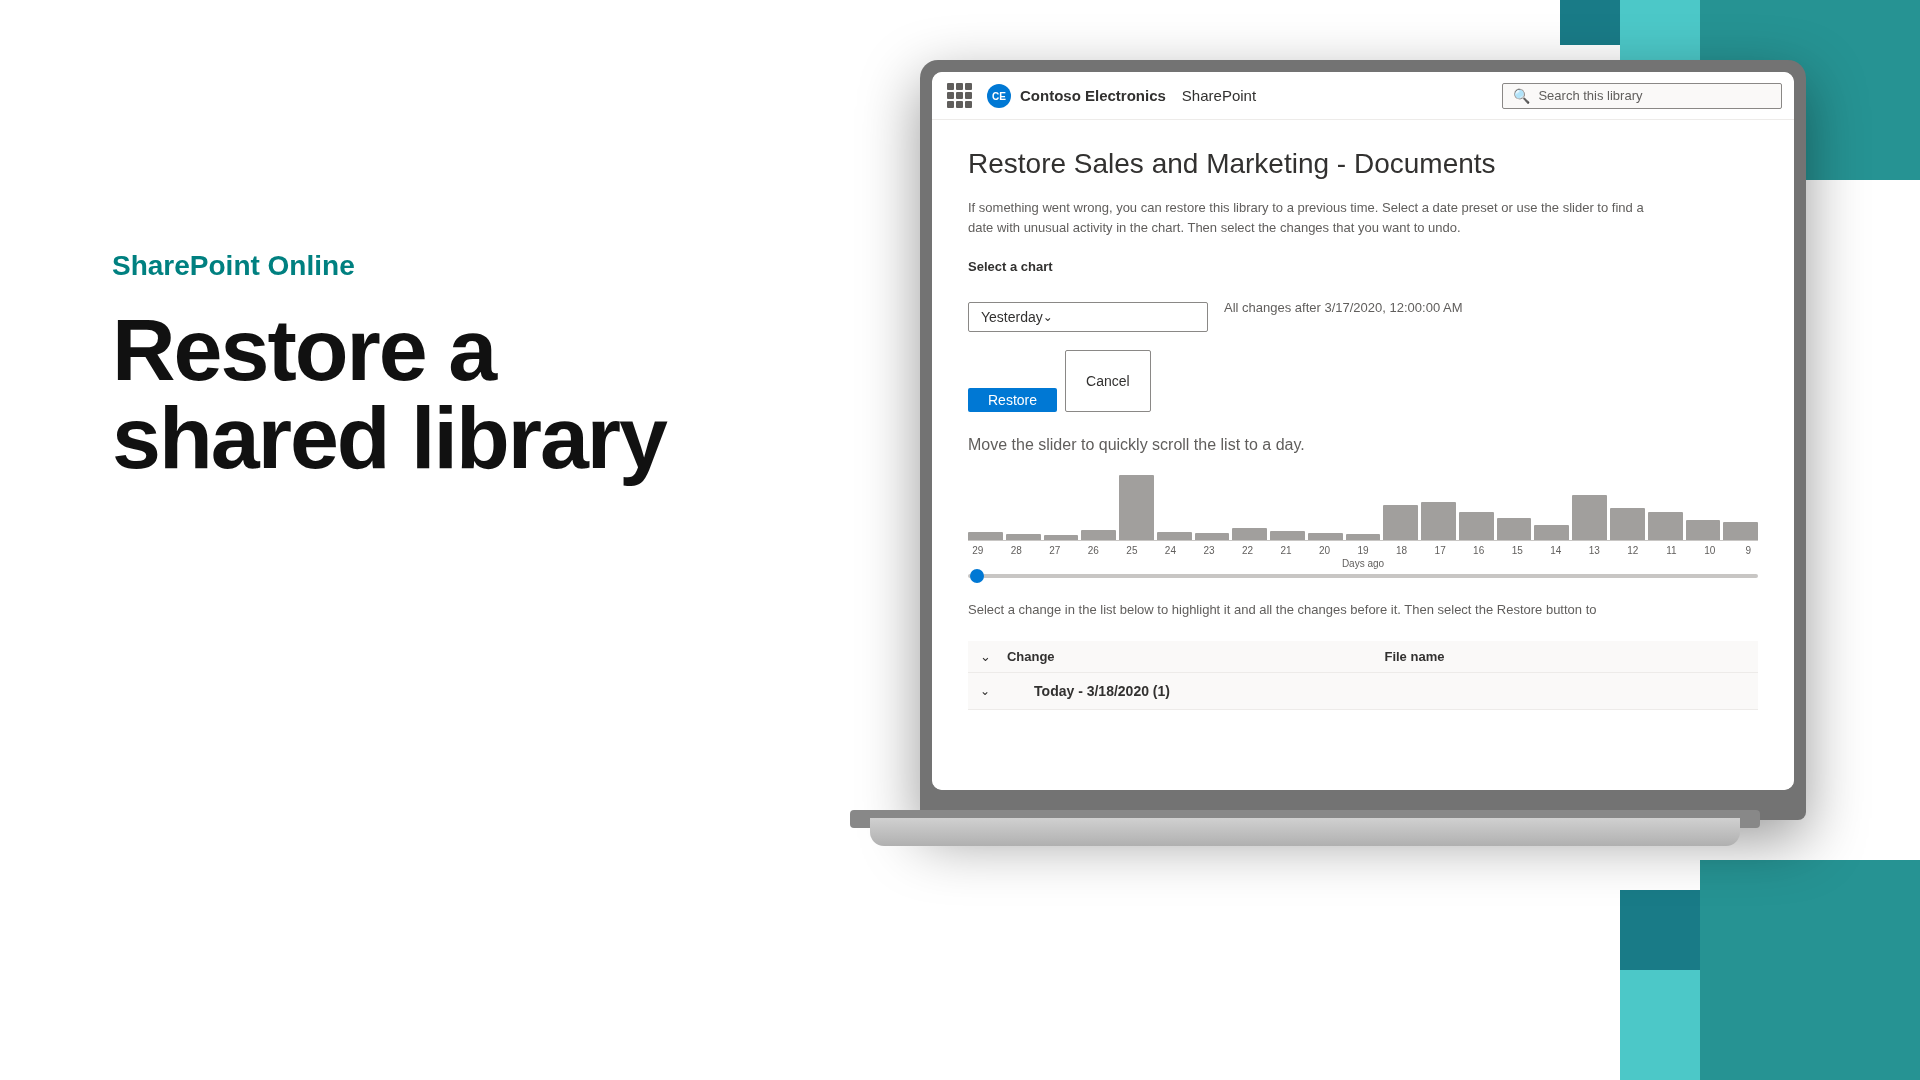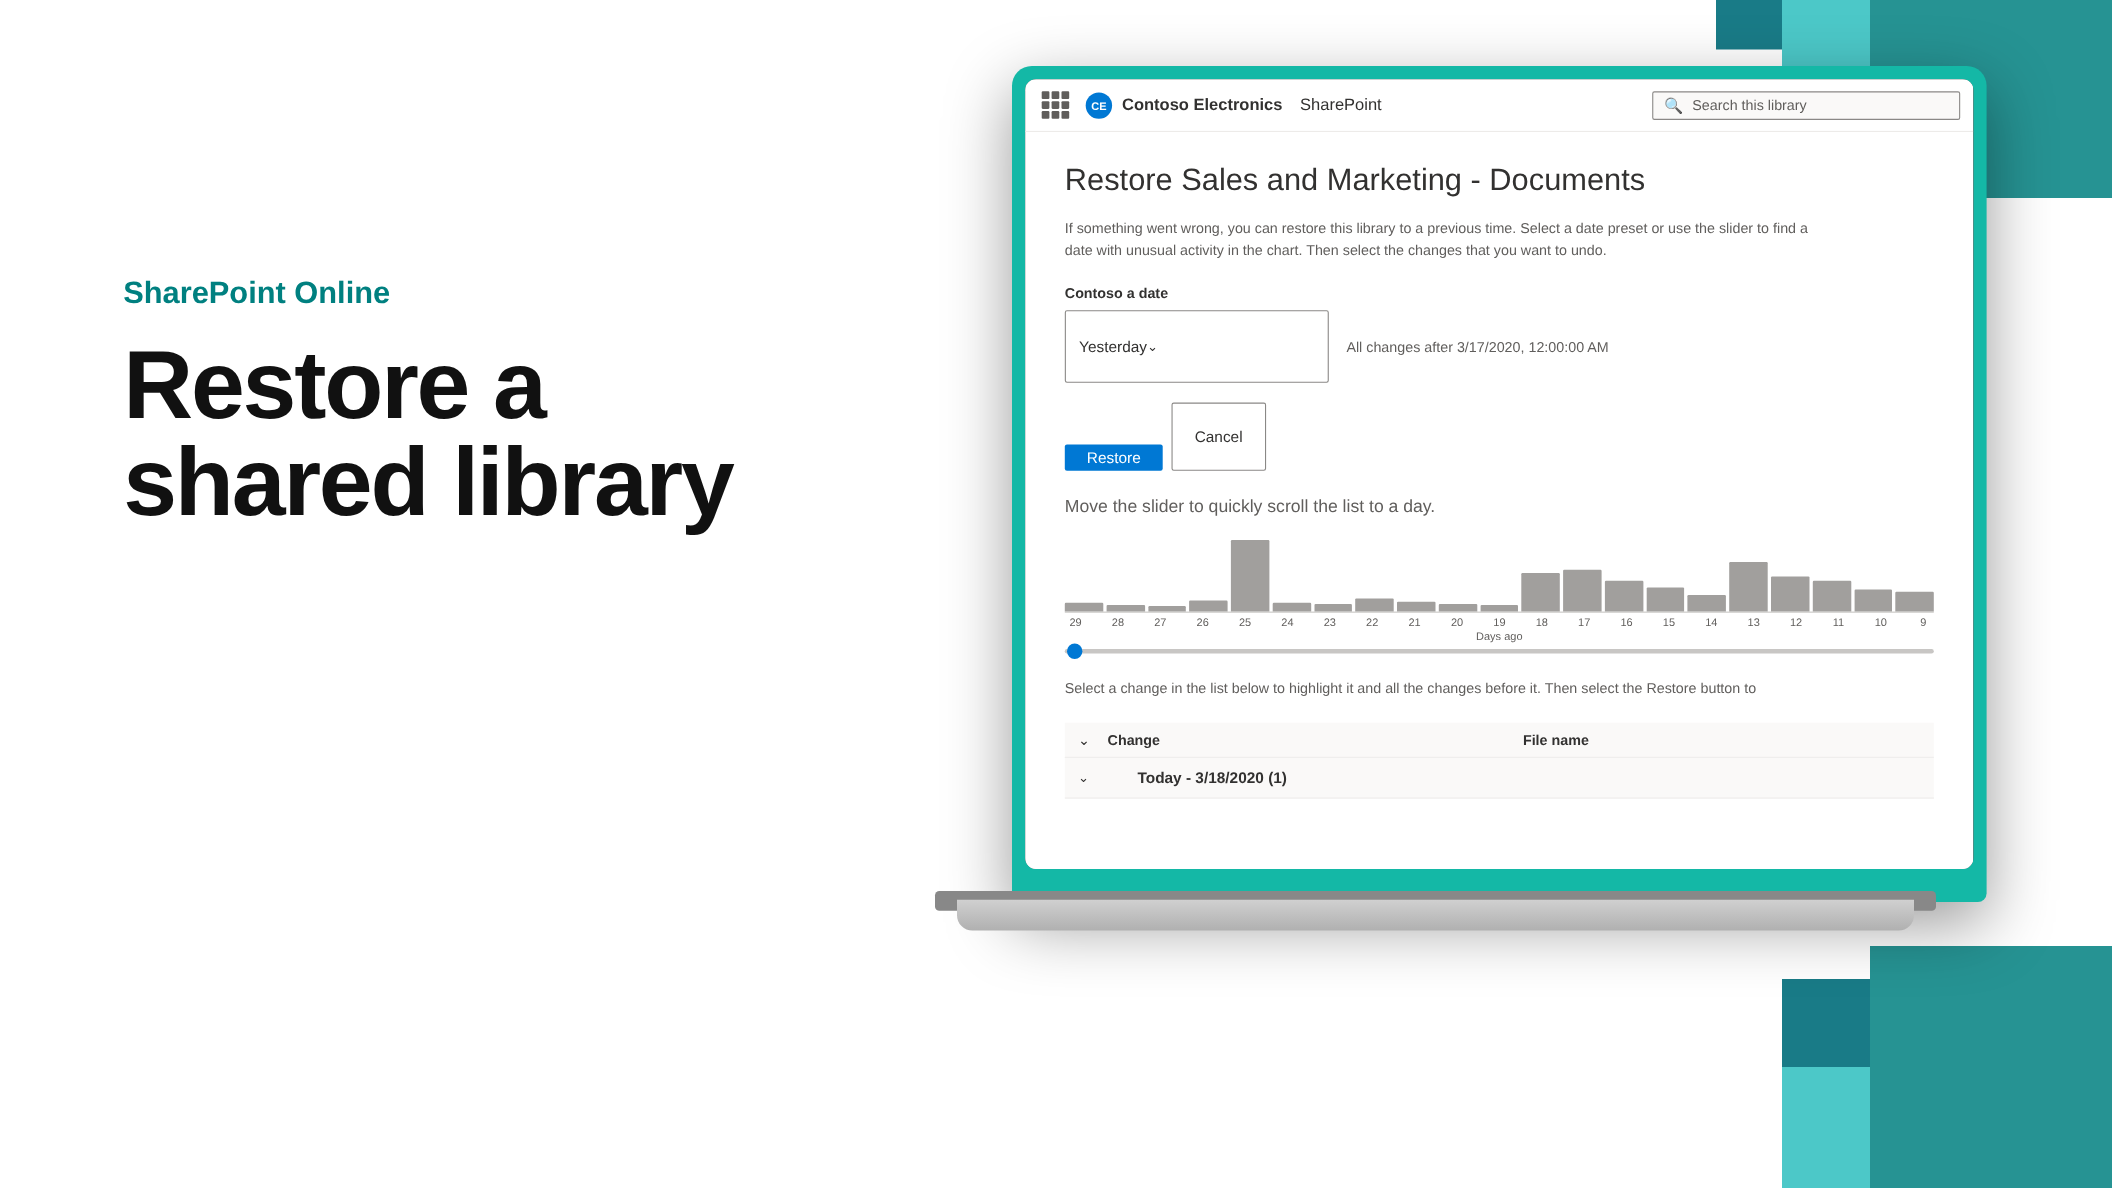--- a/index.html
+++ b/index.html
@@ -88,21 +88,21 @@
       height: 960px;
     }
 
     
     .laptop-body {
       position: absolute;
       left: 100px;
       top: 0;
       width: 886px;
       height: 760px;
-      background: #14b8a6;
+      background: #737373;
       border-radius: 18px 18px 8px 8px;
       box-shadow: 0 20px 60px rgba(0,0,0,0.4);
     }
     .laptop-screen-bezel {
       position: absolute;
       top: 12px; left: 12px; right: 12px; bottom: 30px;
       background: #1a1a1a;
       border-radius: 10px;
       overflow: hidden;
     }
@@ -236,25 +236,26 @@
       align-items: center;
       gap: 16px;
       margin-bottom: 18px;
     }
 
     .sp-dropdown {
       display: flex;
       align-items: center;
       border: 1px solid #8a8886;
       border-radius: 2px;
-      padding: 24px 12px;
+      padding: 6px 12px;
       background: #ffffff;
       width: 240px;
       justify-content: flex-start;
       cursor: pointer;
+      margin-top: 20px;
     }
     .sp-dropdown-text {
       font-size: 14px;
       color: #323130;
     }
     .sp-dropdown-arrow {
       color: #323130;
       font-size: 12px;
     }
 
@@ -464,21 +465,21 @@
           <div class="sp-nav-search">
             <span class="search-icon-sp">🔍</span>
             <span class="search-text">Search this library</span>
           </div>
         </div>
 
         <div class="sp-content">
           <div class="sp-page-title">Restore Sales and Marketing - Documents</div>
           <div class="sp-description">If something went wrong, you can restore this library to a previous time. Select a date preset or use the slider to find a date with unusual activity in the chart. Then select the changes that you want to undo.</div>
 
-          <div class="sp-label">Contoso a date</div>
+          <div class="sp-label">Select a chart</div>
           <div class="sp-date-row">
             <div class="sp-dropdown">
               <span class="sp-dropdown-text">Yesterday</span>
               <span class="sp-dropdown-arrow">⌄</span>
             </div>
             <span class="sp-changes-label">All changes after 3/17/2020, 12:00:00 AM</span>
           </div>
 
           <div class="sp-buttons">
             <button class="sp-btn-restore">Restore</button>

